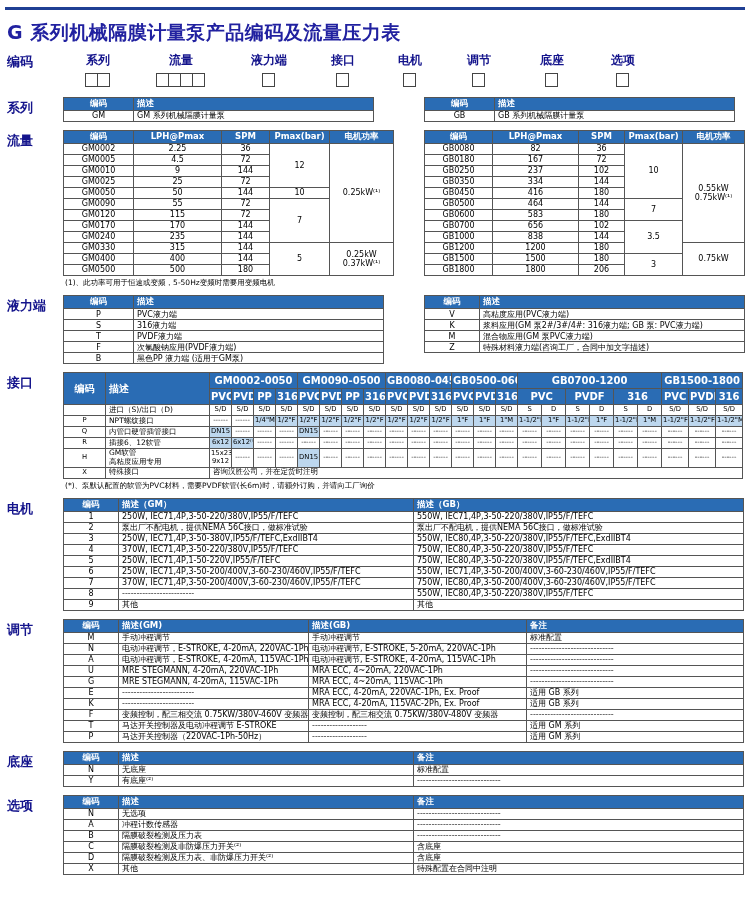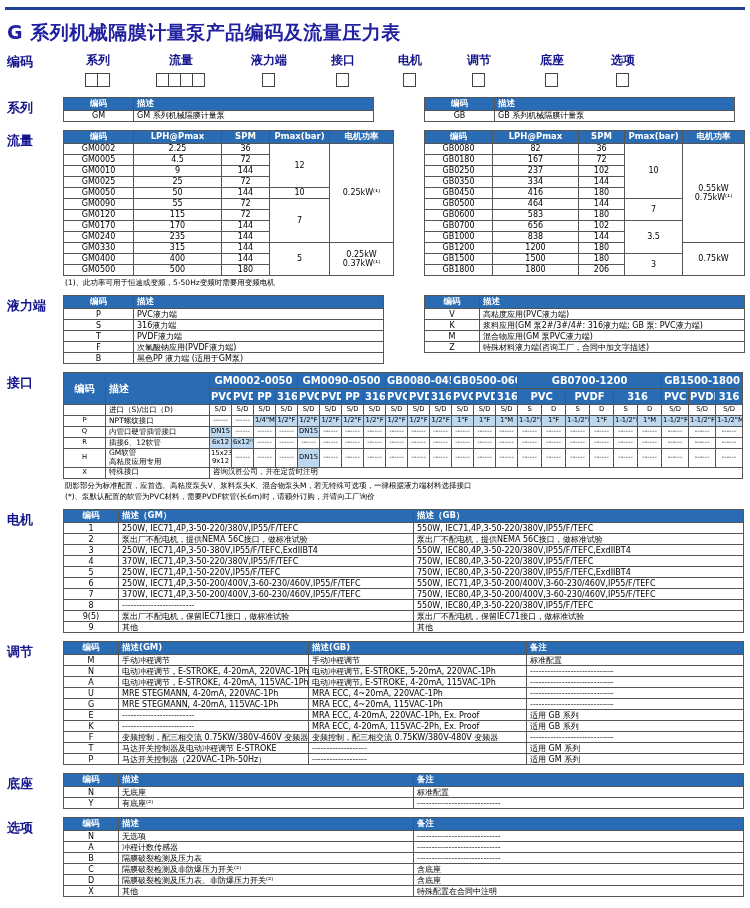--- a/index.html
+++ b/index.html
@@ -612,21 +612,20 @@
             <td class="dash">------</td>
             <td class="dash">------</td>
           </tr>
           <tr>
             <td>X</td>
             <td class="left">特殊接口</td>
             <td colspan="23" class="left">咨询汉胜公司，并在定货时注明</td>
           </tr>
         </tbody>
       </table>
-    <div class="note">阴影部分为标准配置，应首选。高粘度泵头V、浆料泵头K、混合物泵头M，若无特殊可选项，一律根据液力端材料选择接口</div>
     <div class="note">(*)、泵默认配置的软管为PVC材料，需要PVDF软管(长6m)时，请额外订购，并请向工厂询价</div>
   </div>
 </div>
 
 <div class="section">
   <div class="sec-label">电机</div>
   <div class="sec-body">
     <table style="width:680px">
       <colgroup>
           <col style="width:55px">
@@ -673,25 +672,20 @@
           </tr>
           <tr>
             <td>7</td>
             <td class="left">370W, IEC71,4P,3-50-200/400V,3-60-230/460V,IP55/F/TEFC</td>
             <td class="left">750W, IEC80,4P,3-50-200/400V,3-60-230/460V,IP55/F/TEFC</td>
           </tr>
           <tr>
             <td>8</td>
             <td class="left dash">-------------------------</td>
             <td class="left">550W, IEC80,4P,3-50-220/380V,IP55/F/TEFC</td>
-          </tr>
-          <tr>
-            <td>9(5)</td>
-            <td class="left">泵出厂不配电机，保留IEC71接口，做标准试验</td>
-            <td class="left">泵出厂不配电机，保留IEC71接口，做标准试验</td>
           </tr>
           <tr>
             <td>9</td>
             <td class="left">其他</td>
             <td class="left">其他</td>
           </tr>
         </tbody>
       </table>
   </div>
 </div>

